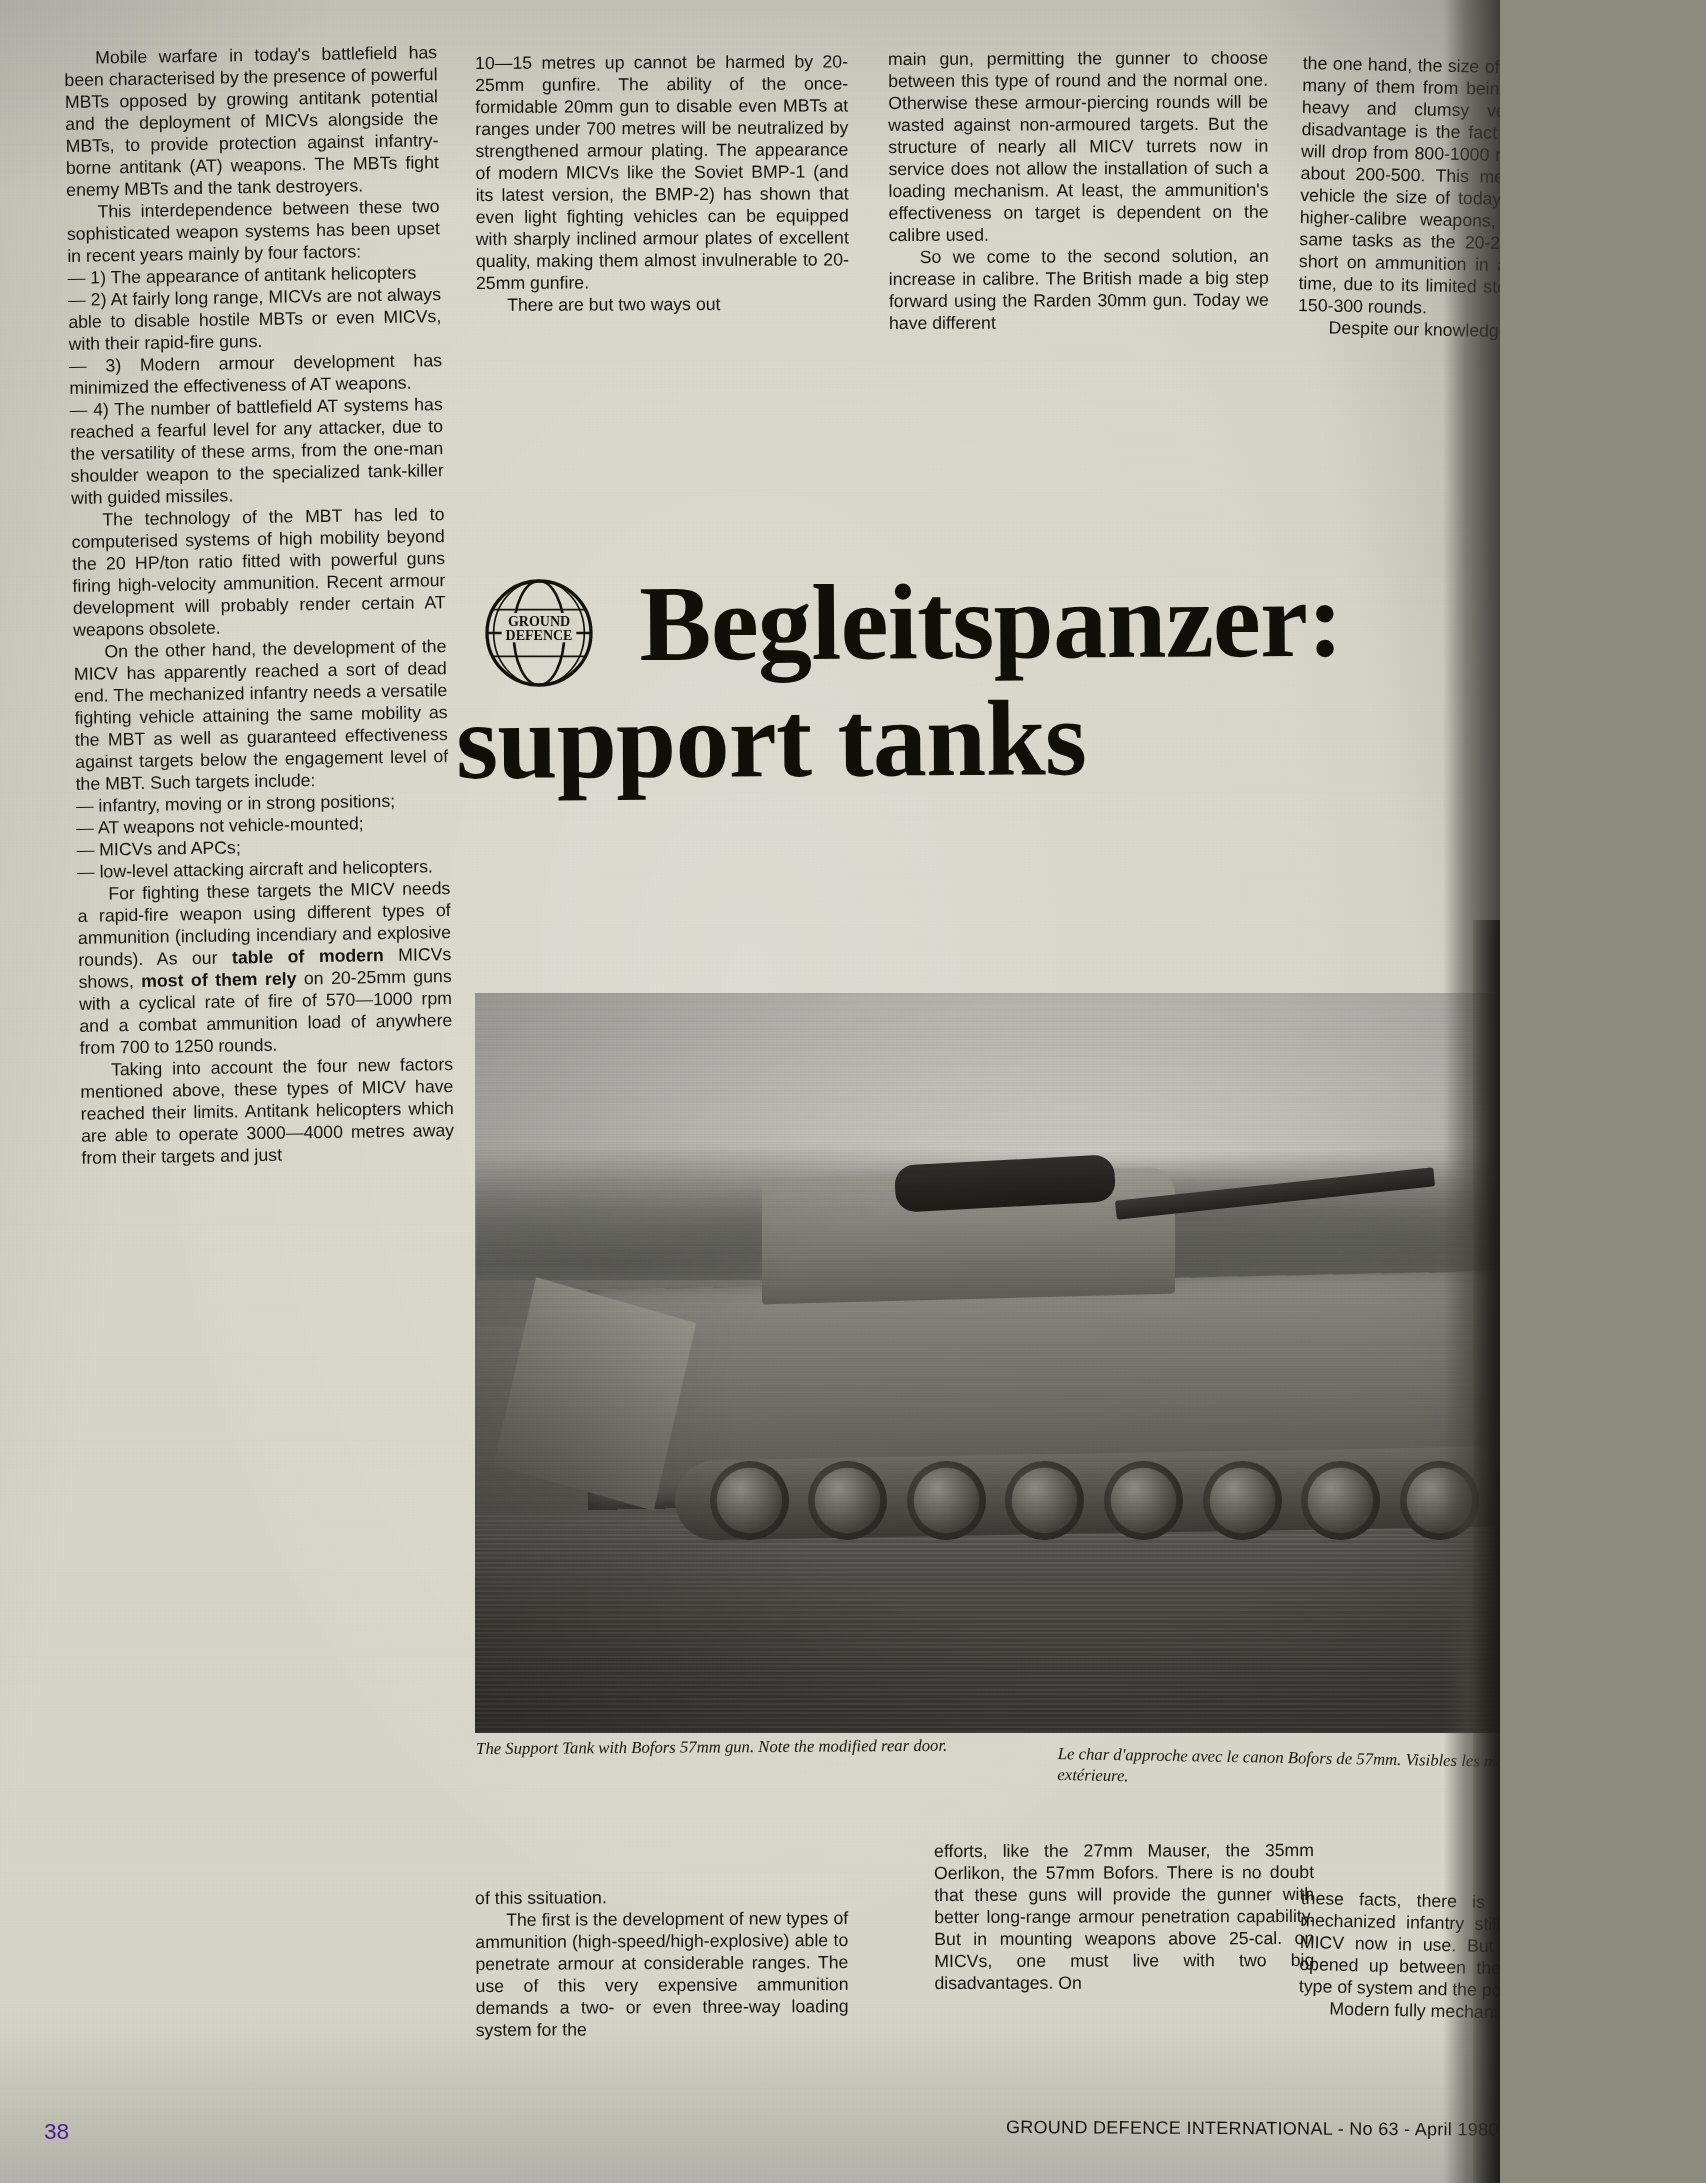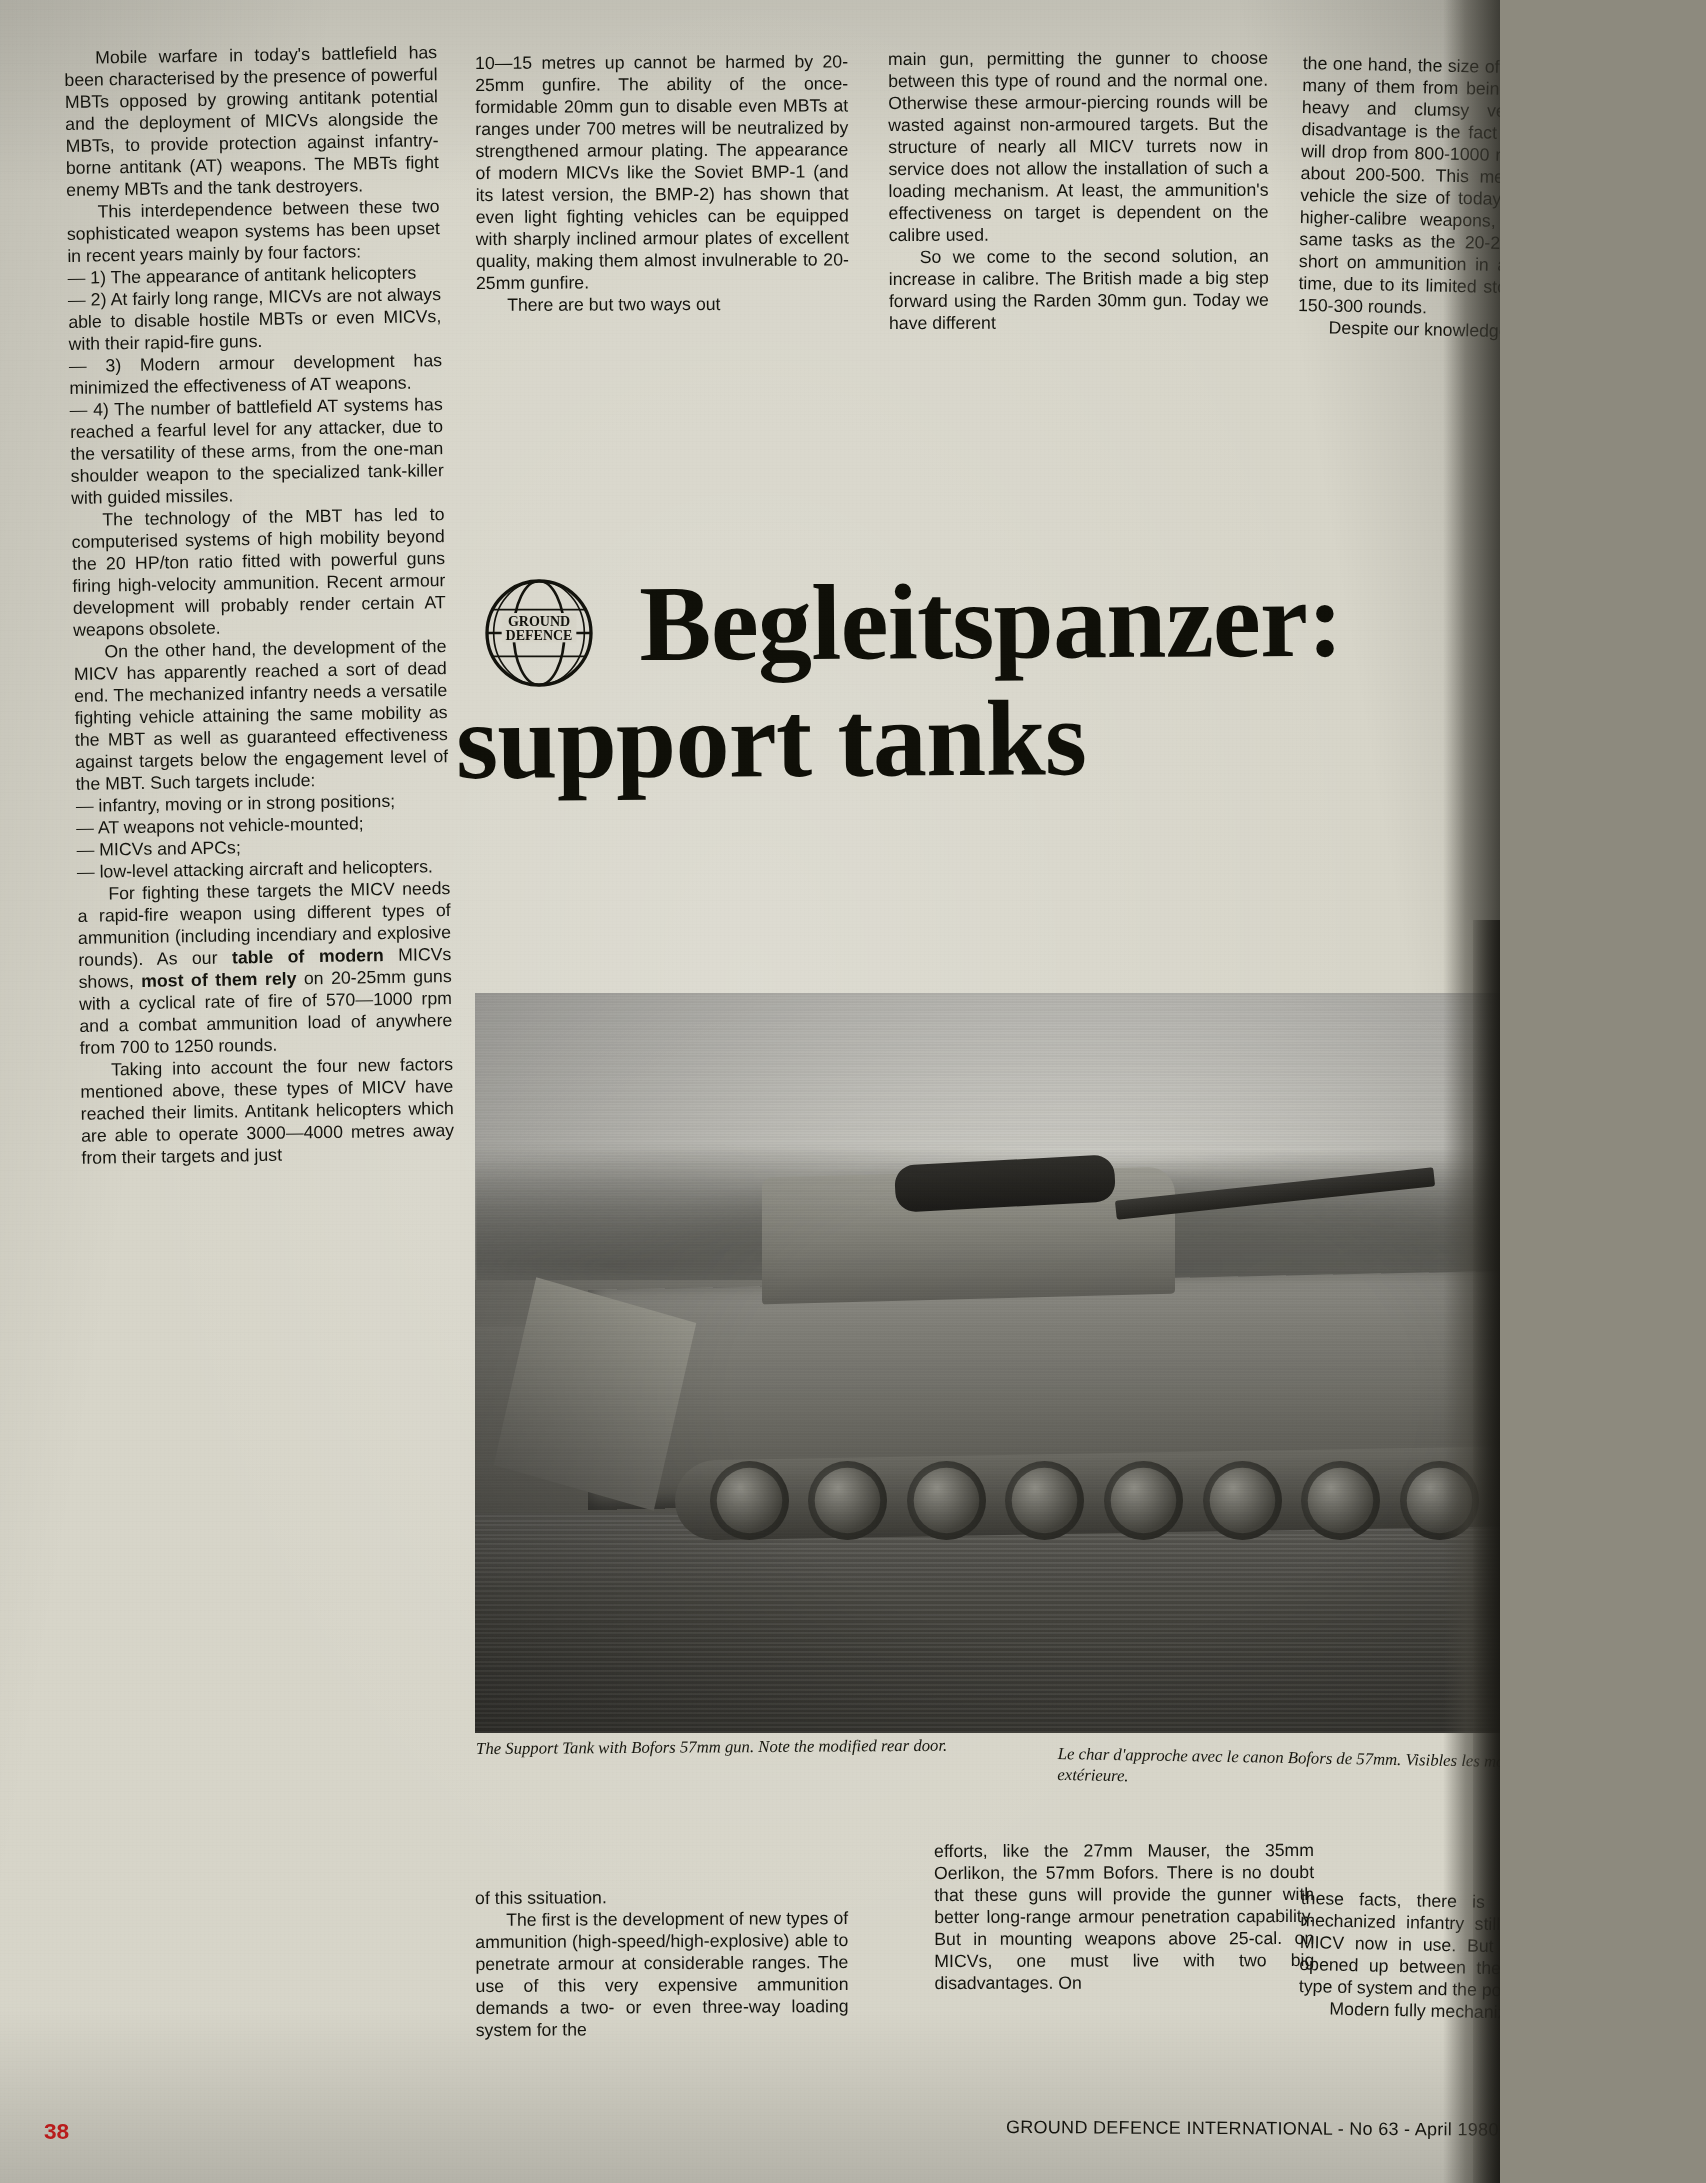--- a/index.html
+++ b/index.html
@@ -208,22 +208,21 @@
   }
   #cap-en { left: 476px; top: 1738px; width: 553px; transform: rotate(-0.4deg); transform-origin: top left; }
   #cap-fr { left: 1058px; top: 1743px; width: 610px; transform: rotate(1.0deg); transform-origin: top left; }
 
   
   .folio {
     position: absolute;
     left: 44px; top: 2118px;
     font-family: "Liberation Sans", sans-serif;
     font-size: 22.7px;
-    color: #b91c1c;
-    font-weight: bold;
+    color: #4c1d95;
   }
   .footer-title {
     position: absolute;
     left: 1006px; top: 2117px;
     font-family: "Liberation Sans", sans-serif;
     font-size: 18px;
     letter-spacing: 0.3px;
     color: #15150f;
     transform: rotate(0.3deg);
     transform-origin: top left;

